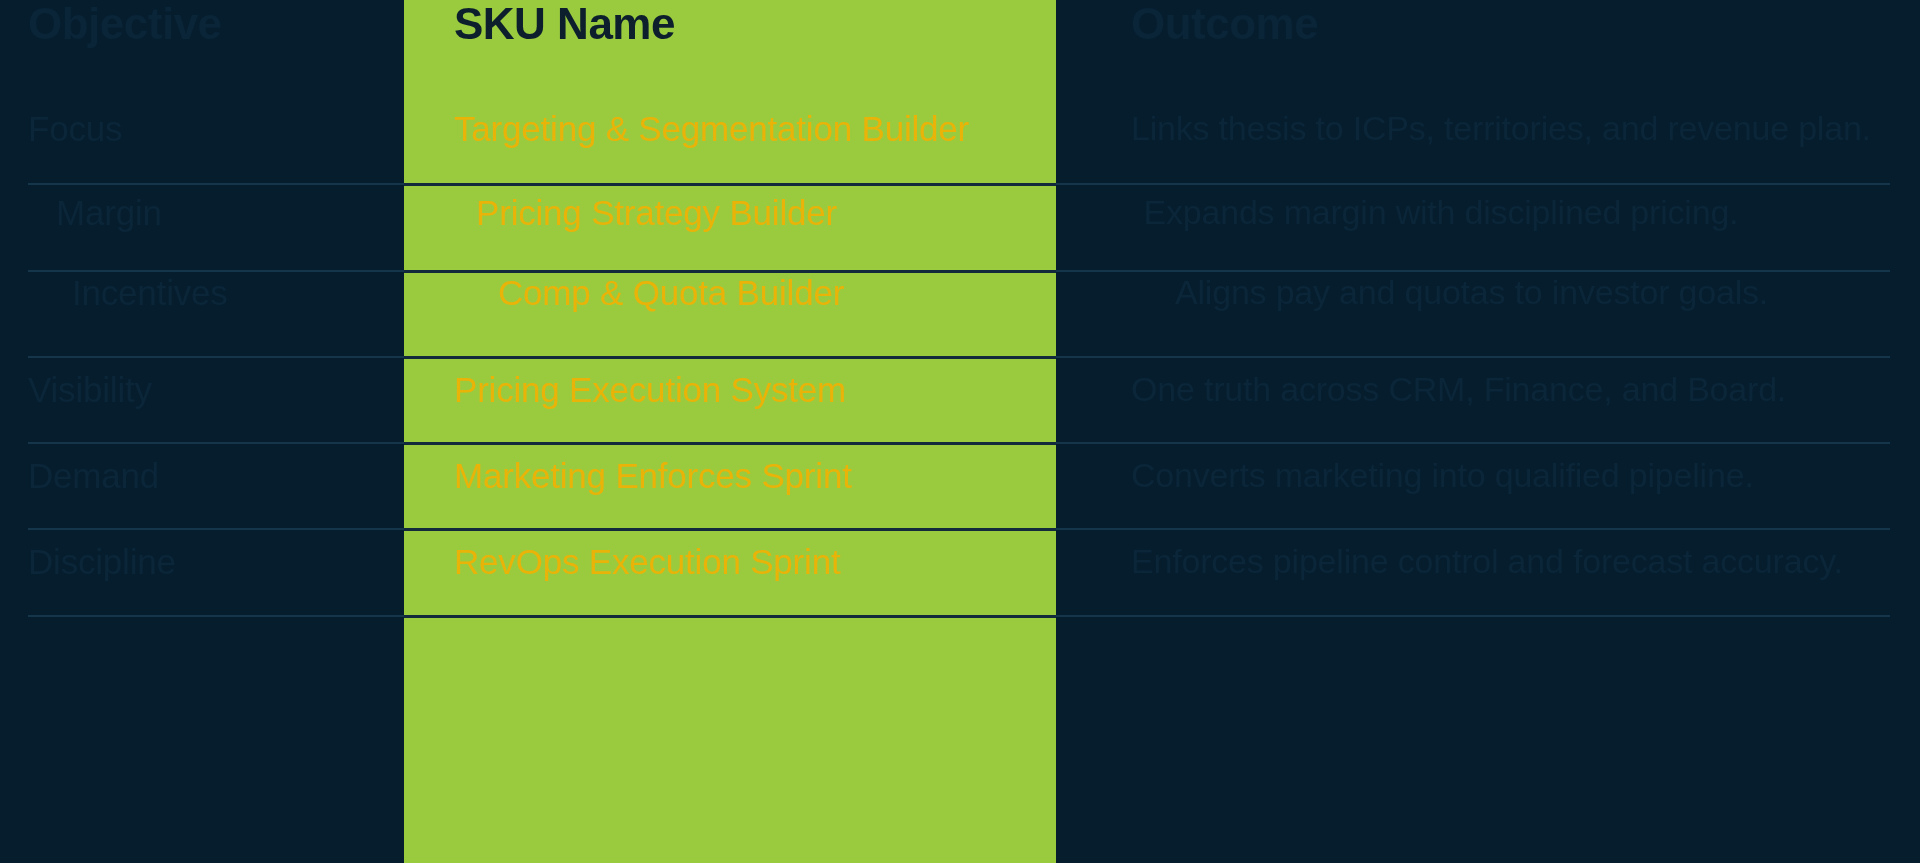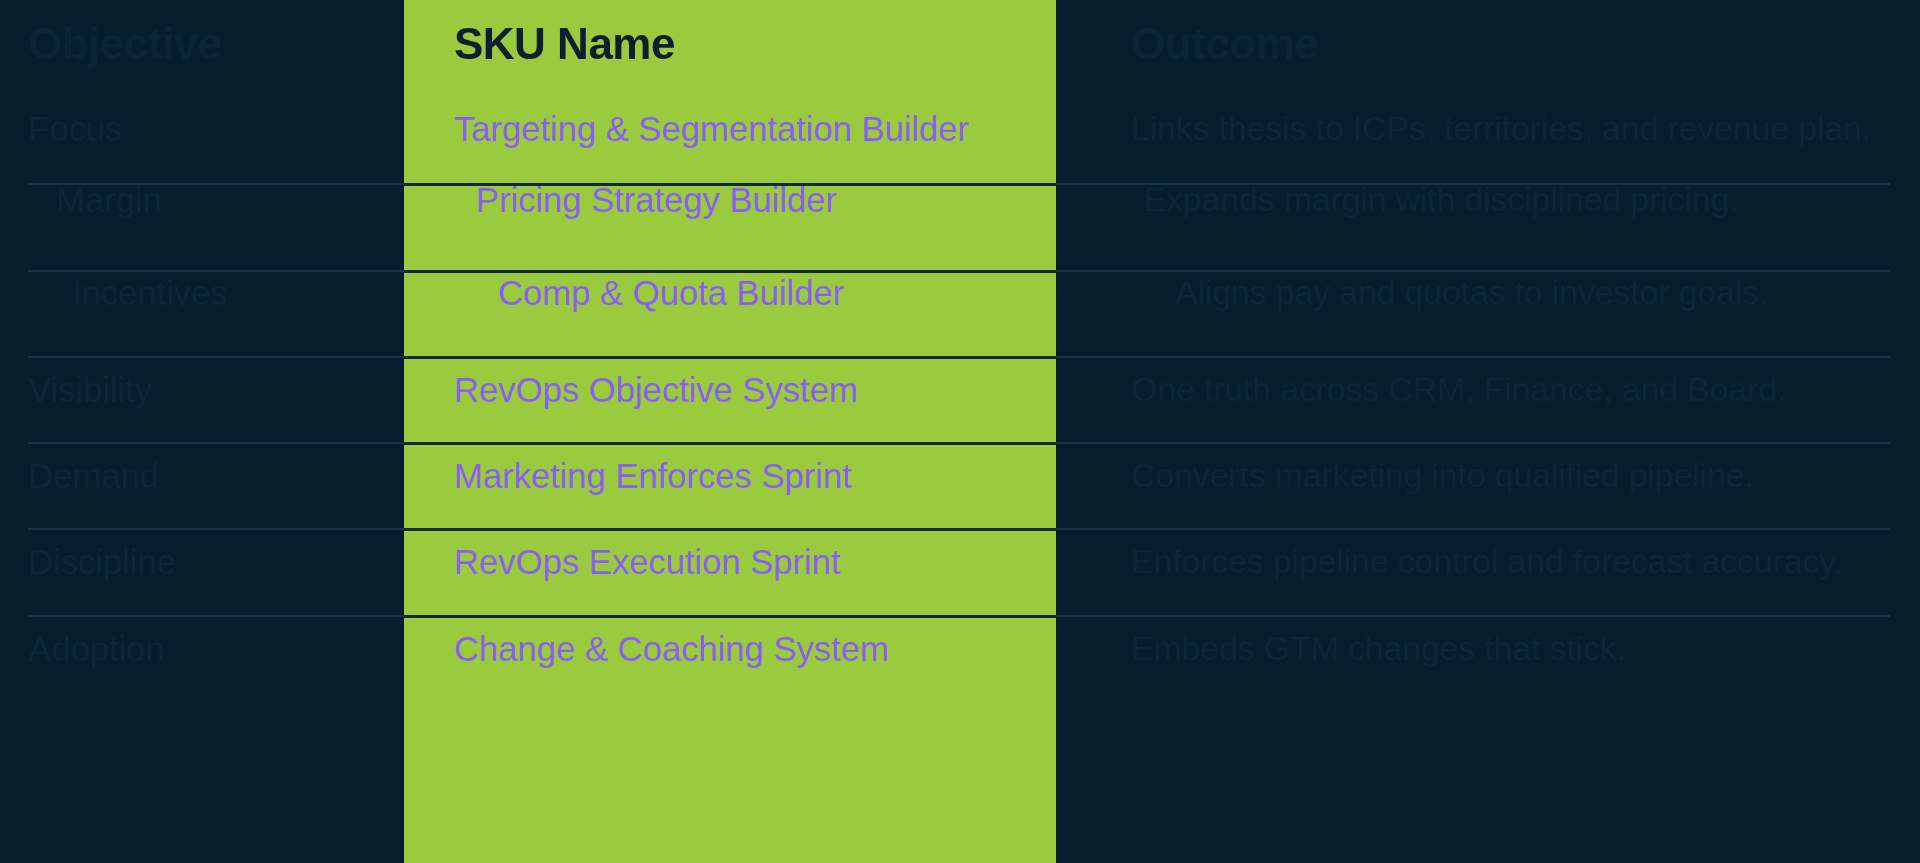--- a/index.html
+++ b/index.html
@@ -68,21 +68,21 @@
   .hdr-outcome   { color:#0a2438; }
 
   
   .body-text {
     font-size:35px;
     font-weight:400;
     line-height:1.2;
     letter-spacing:-0.2px;
   }
   .obj-text     { color:#0b2639; font-size:35px; }
-  .sku-text     { color:#8b5cf6; font-size:35px; }
+  .sku-text     { color:#eab308; font-size:35px; }
   .outcome-text { color:#0b2639; font-size:34px; }
 
   
   .divider {
     position:absolute;
     z-index:3;
     height:2px;
   }
   .divider.left-seg {
     left:28px;
@@ -101,21 +101,21 @@
     background:#15354a;
   }
 </style>
 </head>
 <body>
 
 <div id="sku-table">
 
   <div class="green-band"></div>
 
-  <div class="row" style="top:20px;">
+  <div class="row" style="top:0;">
     <div class="cell cell-objective">
       <span class="hdr-text hdr-objective">Objective</span>
     </div>
     <div class="cell cell-sku">
       <span class="hdr-text hdr-sku">SKU Name</span>
     </div>
     <div class="cell cell-outcome">
       <span class="hdr-text hdr-outcome">Outcome</span>
     </div>
   </div>
@@ -129,21 +129,21 @@
     </div>
     <div class="cell cell-outcome">
       <span class="body-text outcome-text">Links thesis to ICPs, territories, and revenue plan.</span>
     </div>
   </div>
 
   <div class="divider left-seg" style="top:183px;"></div>
   <div class="divider mid-seg" style="top:183px;"></div>
   <div class="divider right-seg" style="top:183px;"></div>
 
-  <div class="row" style="top:179px;padding-left:28px;">
+  <div class="row" style="top:192px;padding-left:28px;">
     <div class="cell cell-objective">
       <span class="body-text obj-text">Margin</span>
     </div>
     <div class="cell cell-sku">
       <span class="body-text sku-text">Pricing Strategy Builder</span>
     </div>
     <div class="cell cell-outcome">
       <span class="body-text outcome-text">Expands margin with disciplined pricing.</span>
     </div>
   </div>
@@ -166,21 +166,21 @@
 
   <div class="divider left-seg" style="top:356px;"></div>
   <div class="divider mid-seg" style="top:356px;"></div>
   <div class="divider right-seg" style="top:356px;"></div>
 
   <div class="row" style="top:369px;">
     <div class="cell cell-objective">
       <span class="body-text obj-text">Visibility</span>
     </div>
     <div class="cell cell-sku">
-      <span class="body-text sku-text">RevOps Objective System</span>
+      <span class="body-text sku-text">Pricing Execution System</span>
     </div>
     <div class="cell cell-outcome">
       <span class="body-text outcome-text">One truth across CRM, Finance, and Board.</span>
     </div>
   </div>
 
   <div class="divider left-seg" style="top:442px;"></div>
   <div class="divider mid-seg" style="top:442px;"></div>
   <div class="divider right-seg" style="top:442px;"></div>
 
@@ -209,25 +209,14 @@
     </div>
     <div class="cell cell-outcome">
       <span class="body-text outcome-text">Enforces pipeline control and forecast accuracy.</span>
     </div>
   </div>
 
   <div class="divider left-seg" style="top:615px;"></div>
   <div class="divider mid-seg" style="top:615px;"></div>
   <div class="divider right-seg" style="top:615px;"></div>
 
-  <div class="row" style="top:628px;">
-    <div class="cell cell-objective">
-      <span class="body-text obj-text">Adoption</span>
-    </div>
-    <div class="cell cell-sku">
-      <span class="body-text sku-text">Change &amp; Coaching System</span>
-    </div>
-    <div class="cell cell-outcome">
-      <span class="body-text outcome-text">Embeds GTM changes that stick.</span>
-    </div>
-  </div>
 
 </div>
 
 </body></html>

